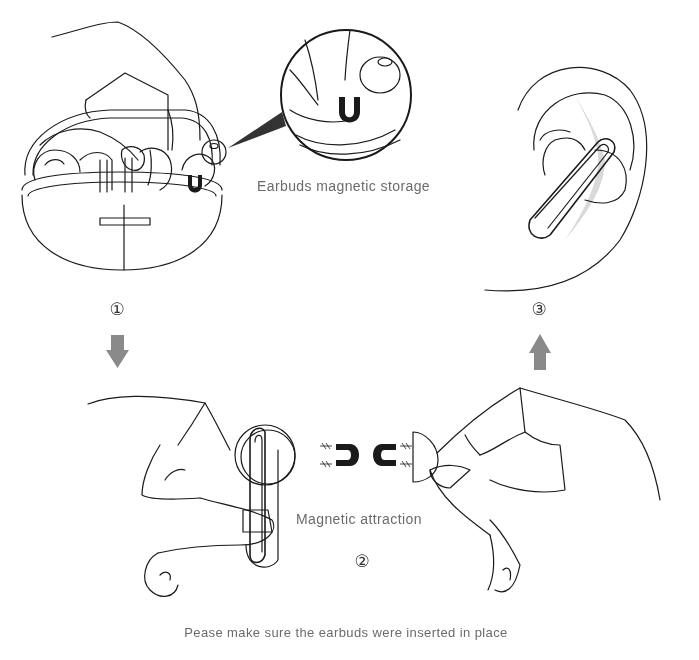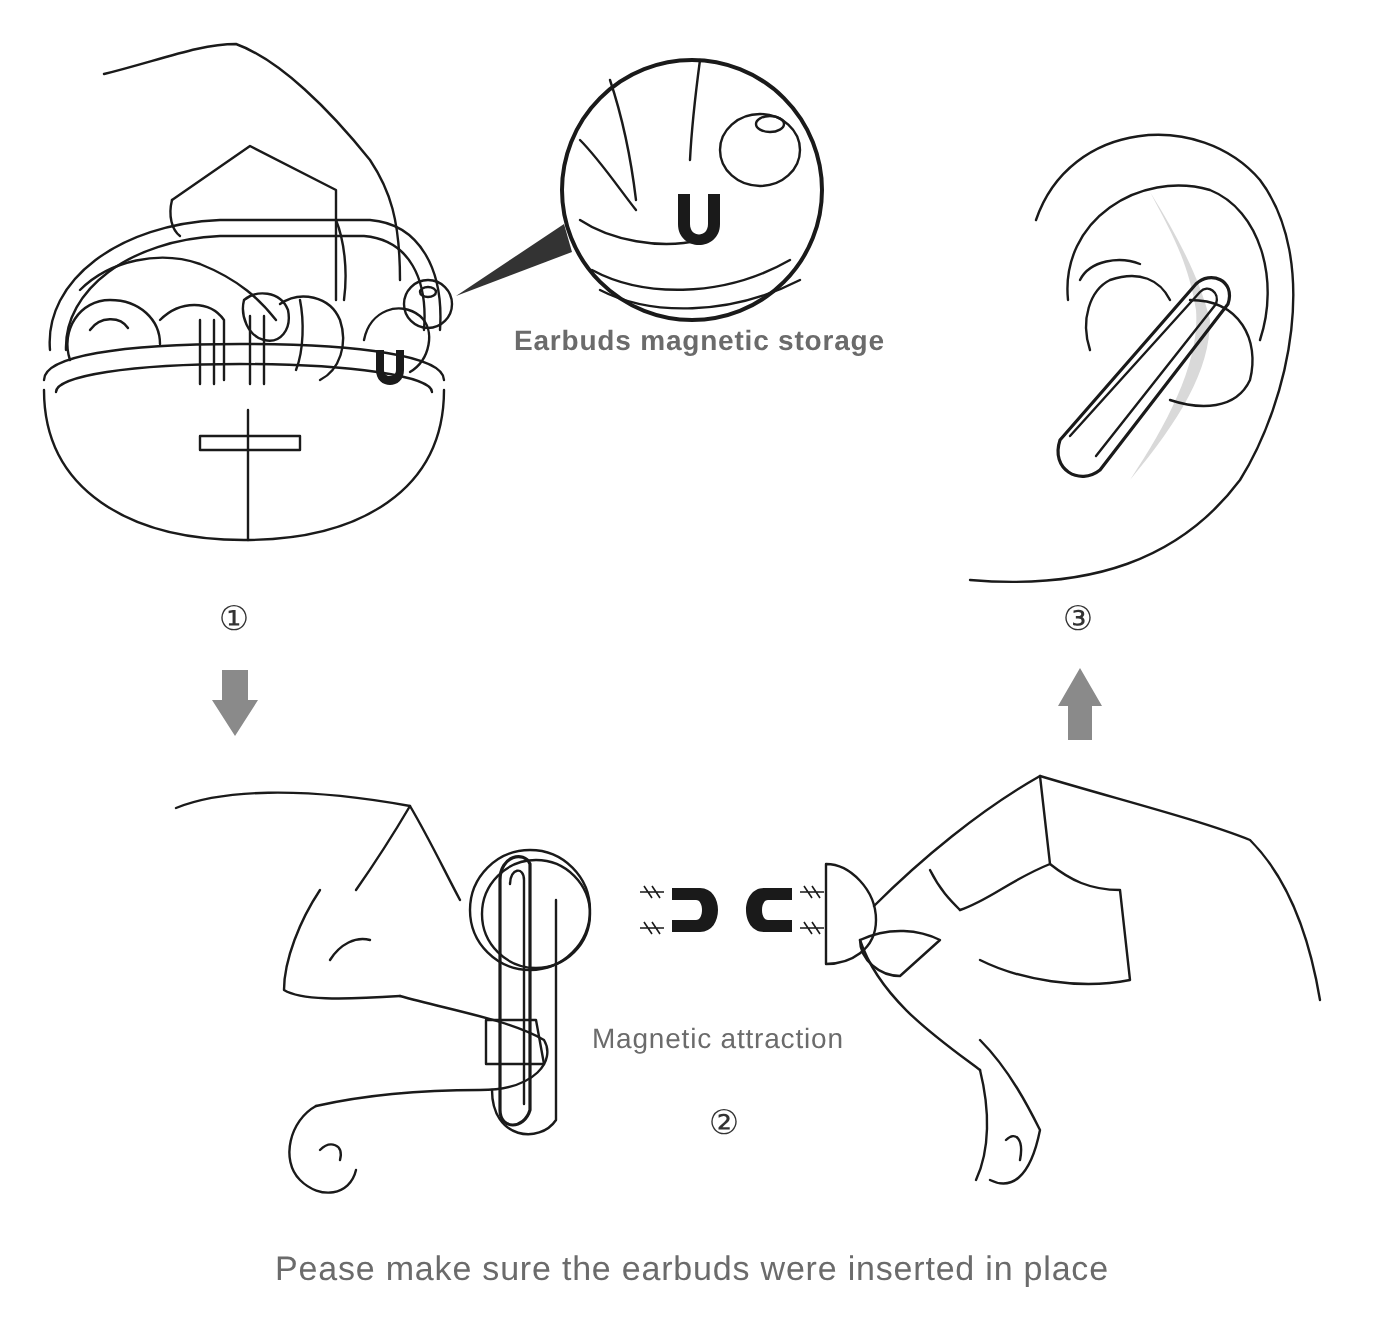--- a/index.html
+++ b/index.html
@@ -1,21 +1,21 @@
 <!DOCTYPE html>
 <html><head>
 <meta charset="utf-8">
 <style>
   html, body { margin:0; padding:0; background:#ffffff; }
   body { width:699px; height:660px; position:relative; overflow:hidden;
          font-family:"Liberation Sans", "DejaVu Sans", sans-serif; }
   svg.art { position:absolute; left:0; top:0; }
   .label { position:absolute; color:#6b6b6b; font-size:14px; letter-spacing:0.4px; white-space:nowrap; }
   .step { position:absolute; color:#333; font-size:17px; width:22px; height:22px; text-align:center; line-height:22px; }
-  .caption { position:absolute; left:0; width:692px; text-align:center; top:625px; color:#6b6b6b; font-size:17px; letter-spacing:0.4px; }
+  .caption { position:absolute; left:0; width:692px; text-align:center; top:625px; color:#6b6b6b; font-size:13px; letter-spacing:0.4px; }
 </style>
 </head>
 <body>
 
 <svg class="art" width="699" height="660" viewBox="0 0 699 660">
   <g fill="none" stroke="#1a1a1a" stroke-width="1.2" stroke-linecap="round" stroke-linejoin="round">
 
     <g>
 
       <path d="M52 37 C80 30 100 22 118 22 C140 30 165 55 185 80 C195 95 200 110 200 140"></path>
@@ -118,20 +118,20 @@
     <path d="M400 446 L412 446 M402 443 L406 449 M406 443 L410 449"></path>
     <path d="M400 464 L412 464 M402 461 L406 467 M406 461 L410 467"></path>
   </g>
 
   <g fill="#8a8a8a">
     <path d="M111 335 L124 335 L124 350 L129 350 L117.5 368 L106 350 L111 350 Z"></path>
     <path d="M534 370 L546 370 L546 353 L551 353 L540 334 L529 353 L534 353 Z"></path>
   </g>
 </svg>
 
-<div class="label" style="left:257px; top:162px;font-weight:bold;">Earbuds magnetic storage</div>
+<div class="label" style="left:257px; top:178px;">Earbuds magnetic storage</div>
 <div class="label" style="left:296px; top:511px;text-align:right;">Magnetic attraction</div>
 
 <div class="step" style="left:106px; top:299px;">①</div>
 <div class="step" style="left:351px; top:551px;">②</div>
 <div class="step" style="left:528px; top:299px;">③</div>
 
 <div class="caption">Pease make sure the earbuds were inserted in place</div>
 
 </body></html>

